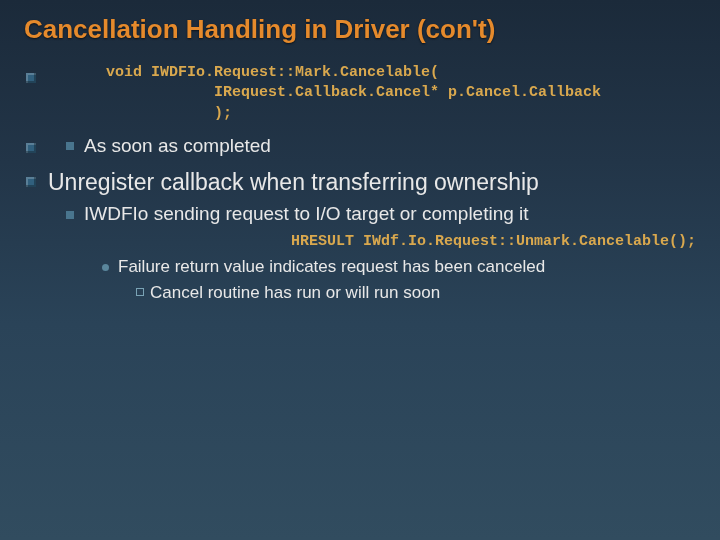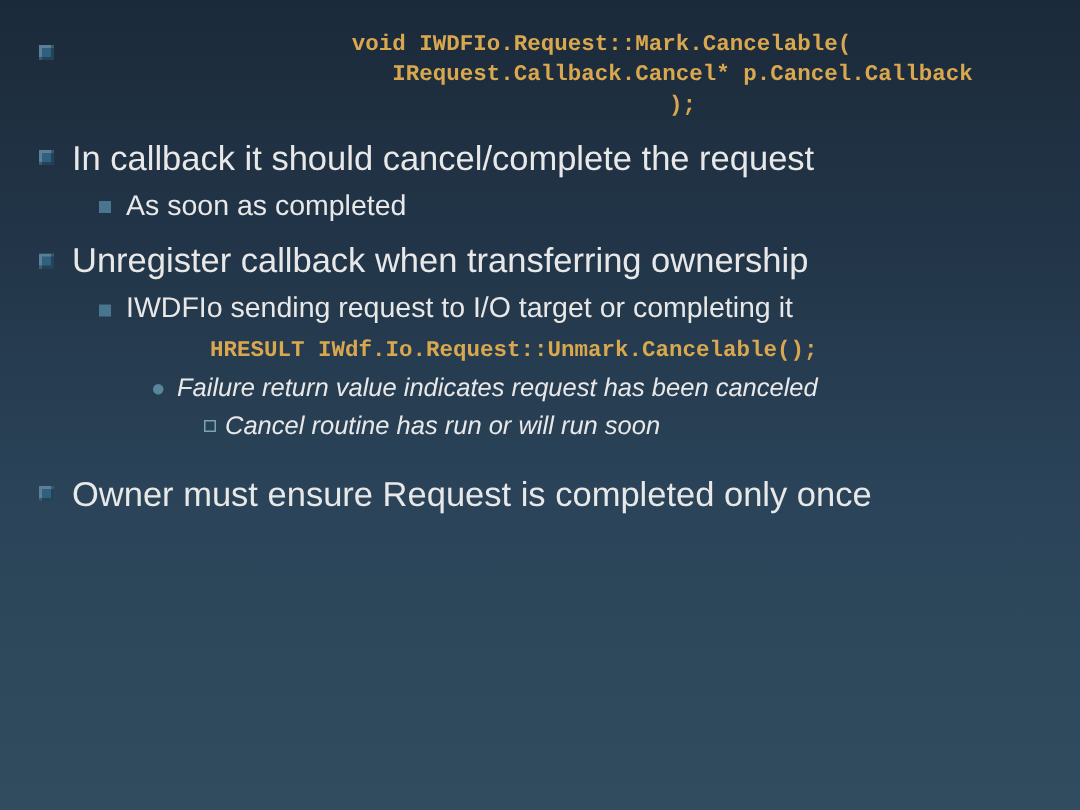--- a/index.html
+++ b/index.html
@@ -72,21 +72,20 @@
   }
   .lvl2 {
     margin-top: 4px;
   }
   .lvl2 > li {
     margin-left: 18px;
     font-size: 17px;
     line-height: 1.25;
     margin-bottom: 20px;
     padding-left: 16px;
-    font-style: italic;
   }
   .lvl2 > li::before {
     content: "";
     position: absolute;
     left: 0;
     top: 0.45em;
     width: 7px;
     height: 7px;
     border-radius: 50%;
     background: #5a869c;
@@ -112,47 +111,47 @@
     border: 1px solid #7aa3b5;
   }
   .code {
     font-family: "Courier New", Courier, monospace;
     font-weight: 700;
     color: #d9a84e;
     font-size: 15px;
     line-height: 1.35;
     margin: 6px 0 6px 58px;
     white-space: pre;
-    text-align: center;
   }
   .code2 {
     font-family: "Courier New", Courier, monospace;
     font-weight: 700;
     color: #d9a84e;
     font-size: 15px;
     line-height: 1.35;
     margin: 6px 0 4px 56px;
     white-space: pre;
+    text-align: right;
   }
 </style>
 </head>
 <body>
 
 <div class="slide">
+  <div class="title">Cancellation Handling in Driver (con't)</div>
 
   <ul class="lvl0">
 
     <li>
       <div class="code">void IWDFIo.Request::Mark.Cancelable(
             IRequest.Callback.Cancel* p.Cancel.Callback
             );</div>
     </li>
 
     <li>
-      <span>In callback it should cancel/complete the request</span>
       <ul class="lvl1">
         <li>
           <span>As soon as completed</span>
         </li>
       </ul>
     </li>
 
     <li>
       <span>Unregister callback when transferring ownership</span>
       <ul class="lvl1">
@@ -166,18 +165,15 @@
                 <li>
                   <span>Cancel routine has run or will run soon</span>
                 </li>
               </ul>
             </li>
           </ul>
         </li>
       </ul>
     </li>
 
-    <li>
-      <span>Owner must ensure Request is completed only once</span>
-    </li>
 
   </ul>
 </div>
 
 </body></html>

